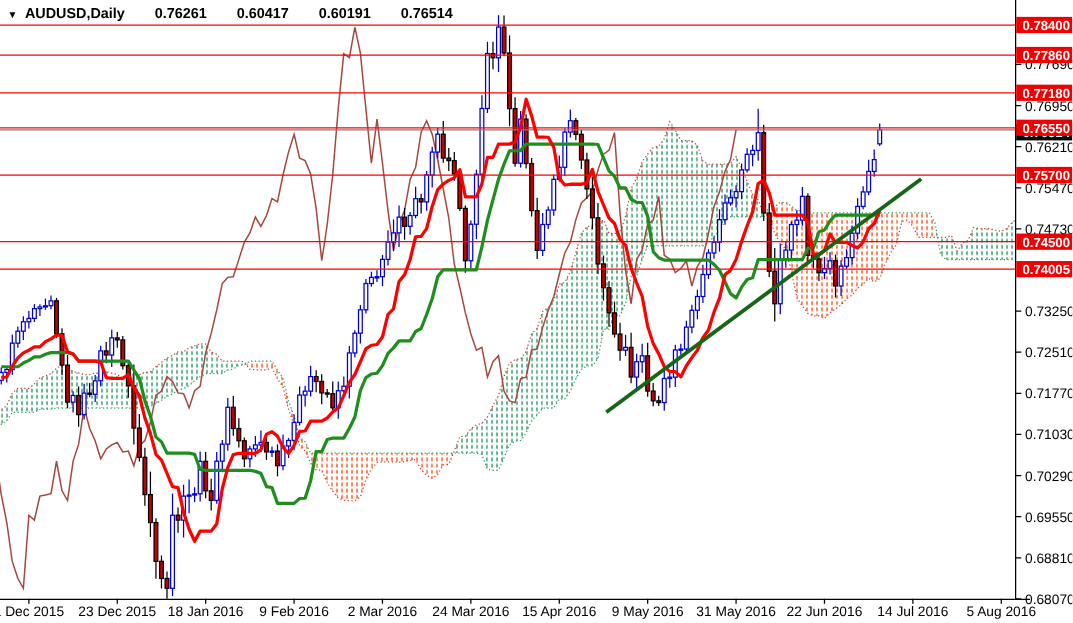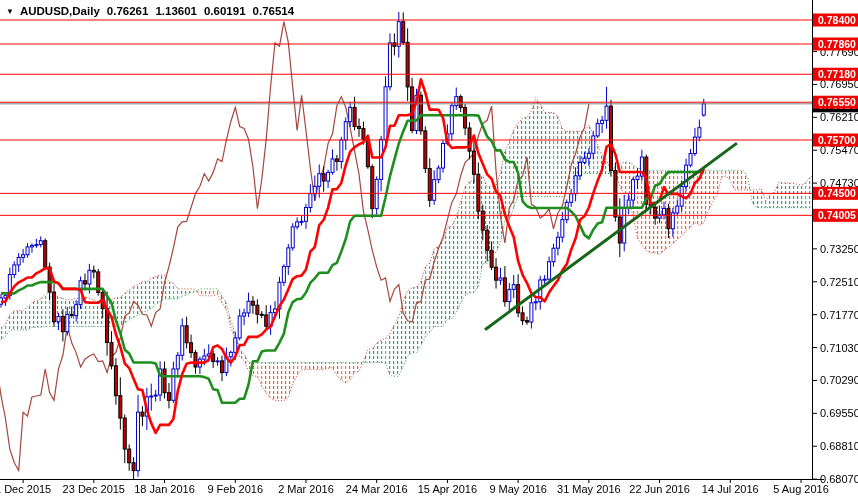--- a/index.html
+++ b/index.html
@@ -2,21 +2,21 @@
 <html><head>
 <meta charset="utf-8">
 <style>
   html,body{margin:0;padding:0;background:#fff;}
   .chart-window{position:relative;width:858px;height:498px;background:#fff;overflow:hidden;
     font-family:"Liberation Sans",sans-serif;}
   #chart-svg{position:absolute;left:0;top:0;}
   .title-bar{position:absolute;left:6px;top:3px;height:16px;display:flex;align-items:center;
     font-size:11.5px;font-weight:700;color:#000;white-space:pre;z-index:5;}
   .title-bar .tri{font-size:8px;margin-right:6px;color:#000;}
-  .title-bar span.v{margin-left:7px;}
+  .title-bar span.v{margin-left:24px;}
 </style>
 </head>
 <body>
 
 <div class="chart-window">
   <svg id="chart-svg" width="858" height="498">
       <defs>
         <clipPath id="plotclip">
           <rect x="0" y="0" width="812" height="479"></rect>
         </clipPath>
@@ -622,17 +622,17 @@
         <rect x="813" y="186.83333333333348" width="45" height="13" fill="#f00000"></rect>
         <text x="818" y="197.33333333333348" font-size="10.5" fill="#ffffff" font-weight="bold" font-family="Liberation Sans, sans-serif">0.74500</text>
         <rect x="813" y="208.83333333333354" width="45" height="13" fill="#f00000"></rect>
         <text x="818" y="219.33333333333354" font-size="10.5" fill="#ffffff" font-weight="bold" font-family="Liberation Sans, sans-serif">0.74005</text>
       </g>
     </svg>
   <div class="title-bar">
     <span class="tri">▼</span>
     <span>AUDUSD,Daily</span>
     <span class="v">0.76261</span>
-    <span class="v">1.13601</span>
+    <span class="v">0.60417</span>
     <span class="v">0.60191</span>
     <span class="v">0.76514</span>
   </div>
 </div>
 
 </body></html>

